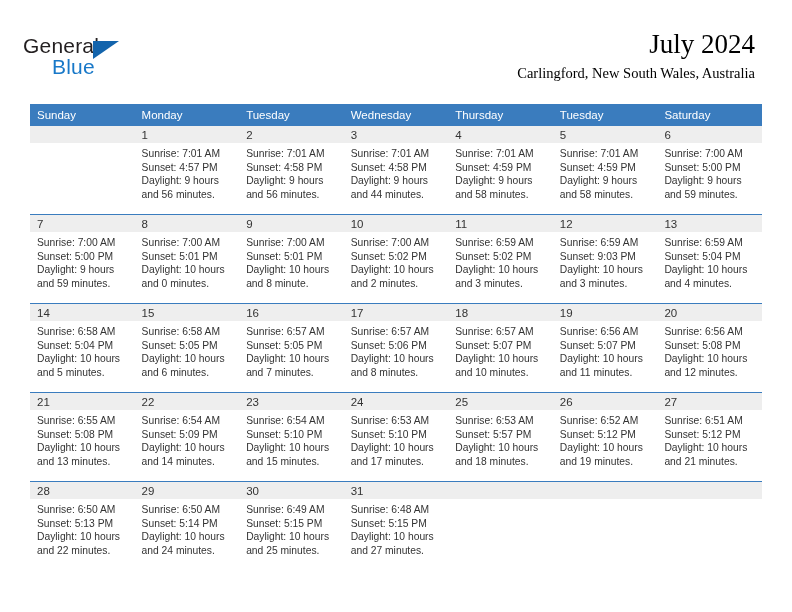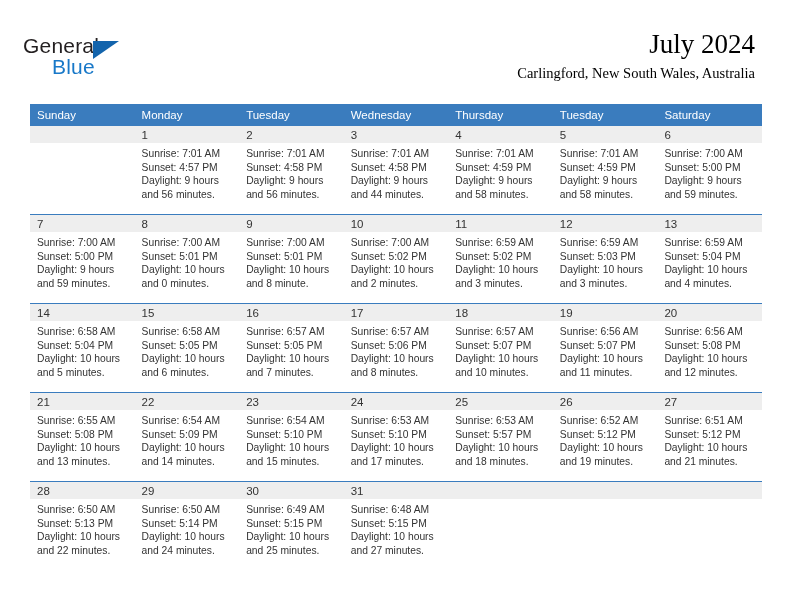--- a/index.html
+++ b/index.html
@@ -269,21 +269,21 @@
               <div>Sunrise: 6:59 AM</div>
               <div>Sunset: 5:02 PM</div>
               <div>Daylight: 10 hours</div>
               <div>and 3 minutes.</div>
             </div>
           </td>
           <td>
             <div class="daynum-band">12</div>
             <div class="cell-body">
               <div>Sunrise: 6:59 AM</div>
-              <div>Sunset: 5:03 PM</div>
+              <div>Sunset: 9:03 PM</div>
               <div>Daylight: 10 hours</div>
               <div>and 3 minutes.</div>
             </div>
           </td>
           <td>
             <div class="daynum-band">13</div>
             <div class="cell-body">
               <div>Sunrise: 6:59 AM</div>
               <div>Sunset: 5:04 PM</div>
               <div>Daylight: 10 hours</div>

